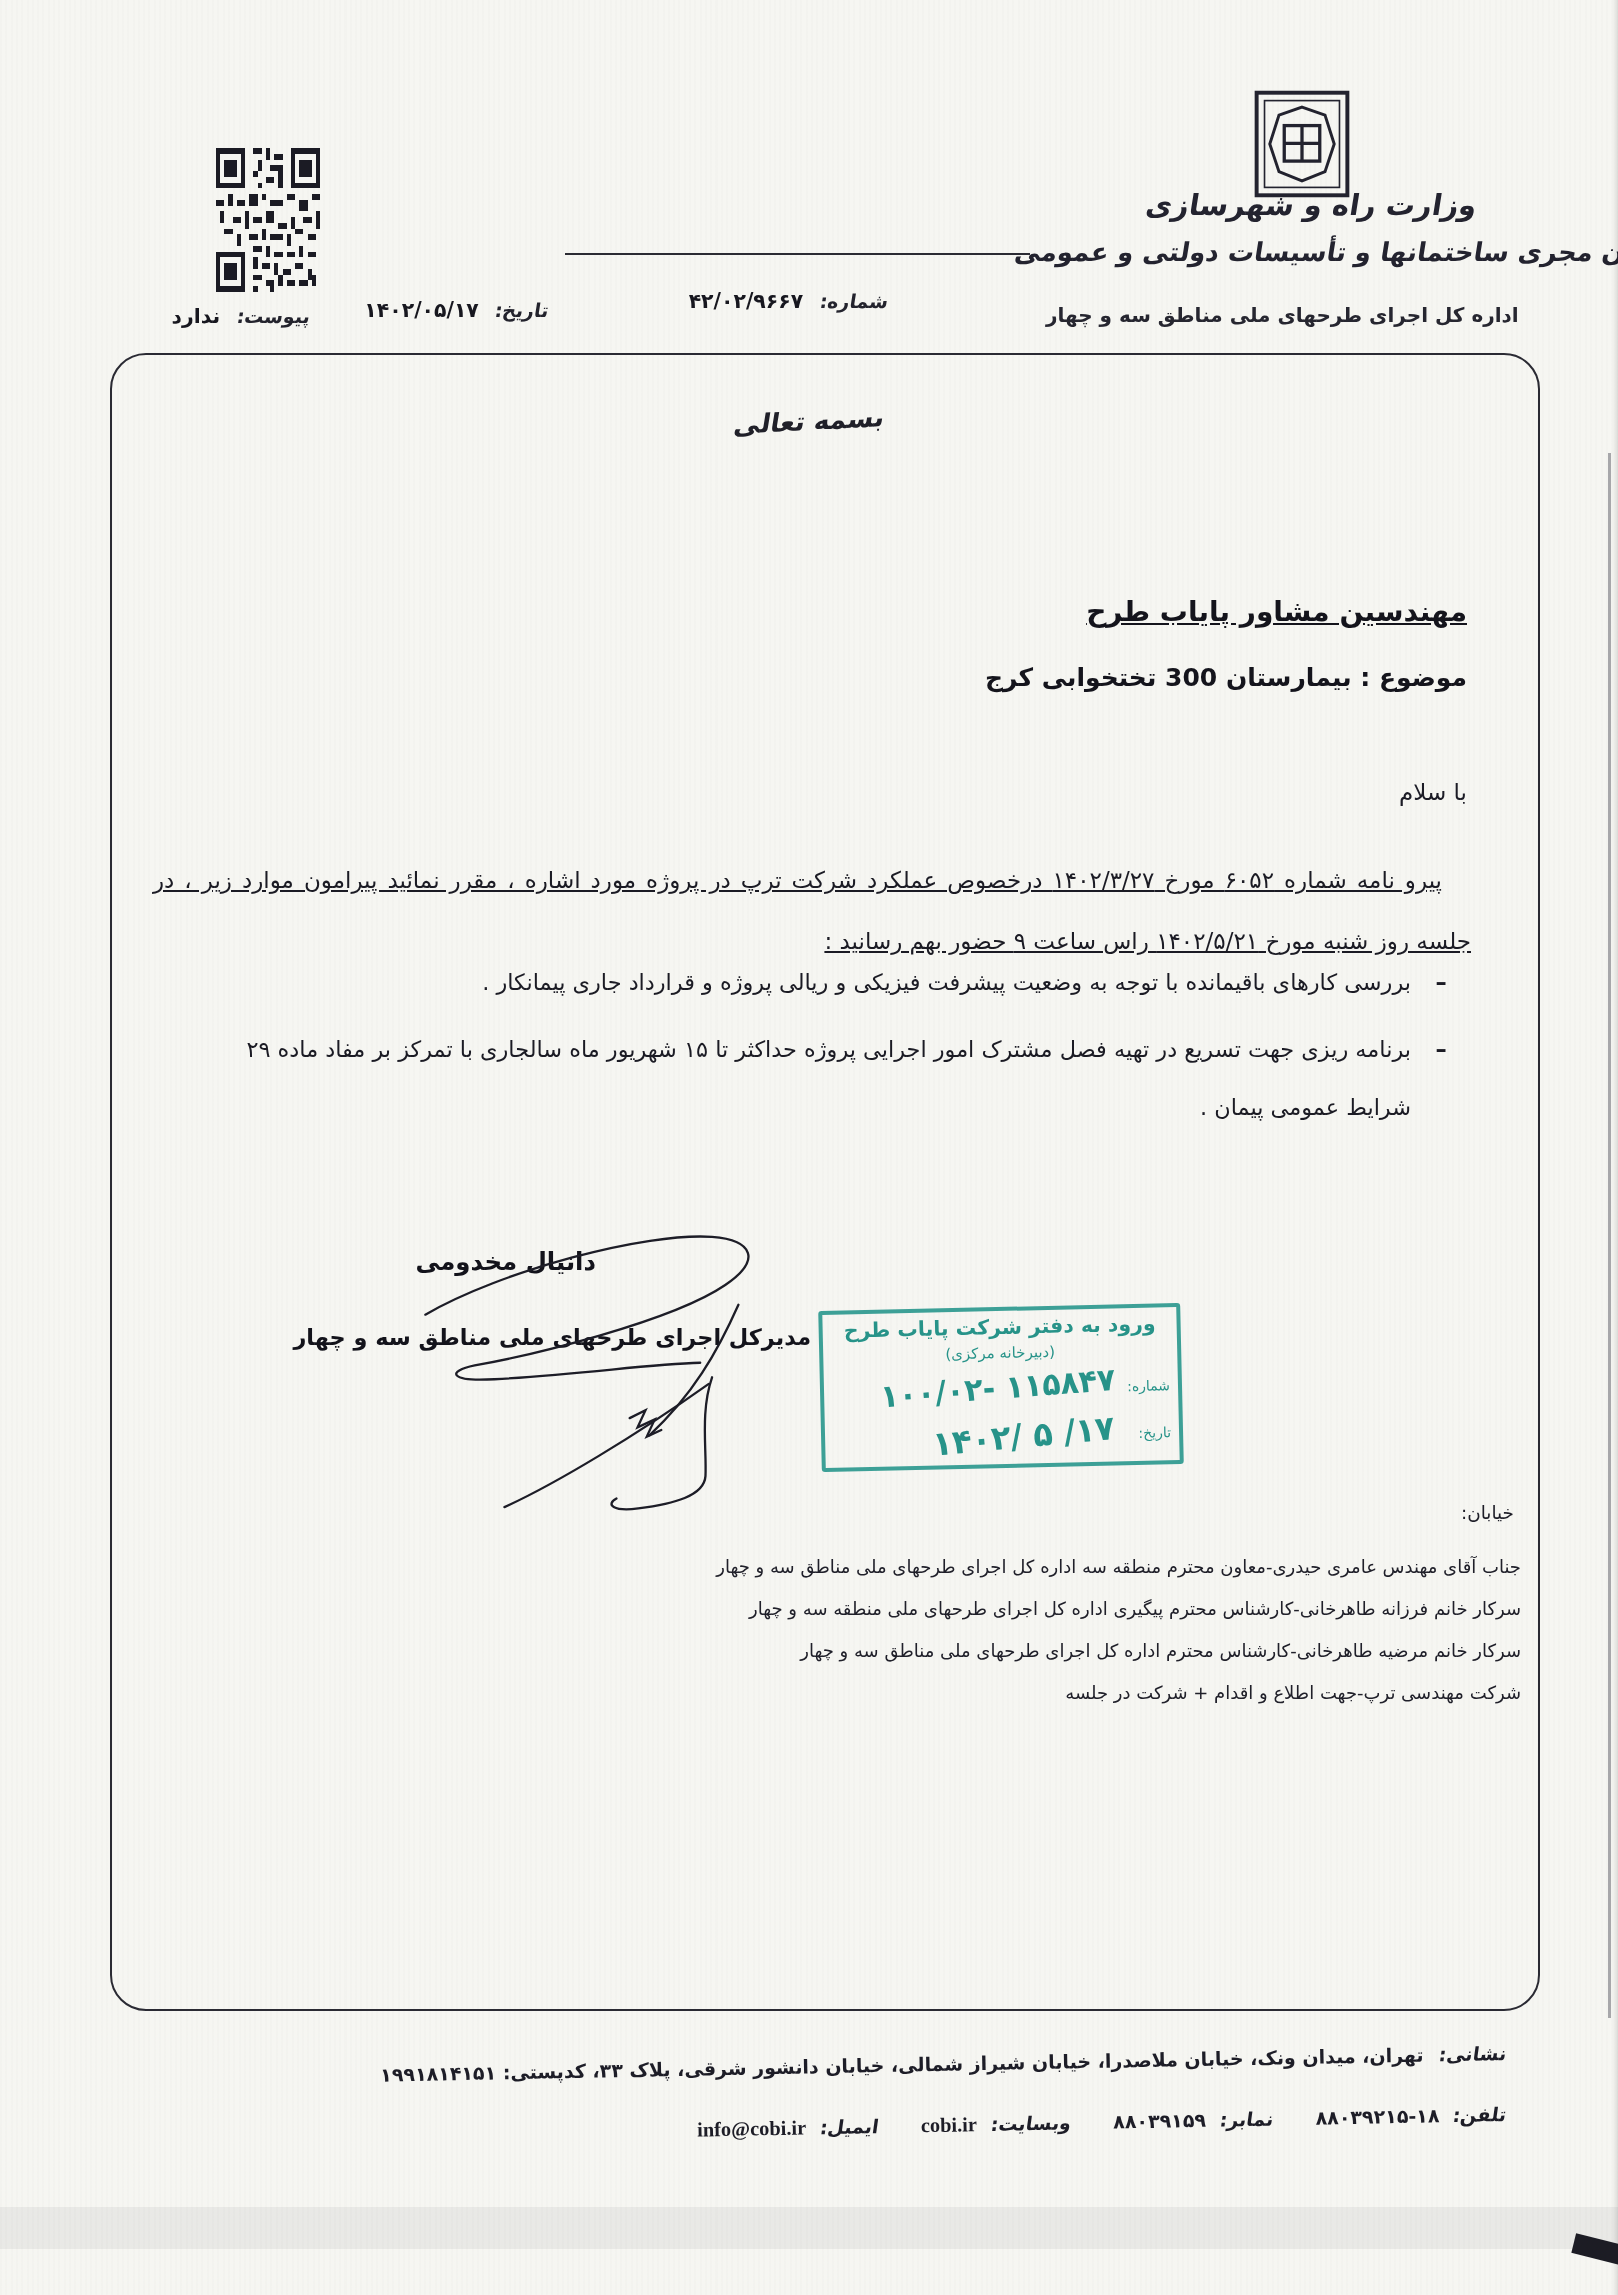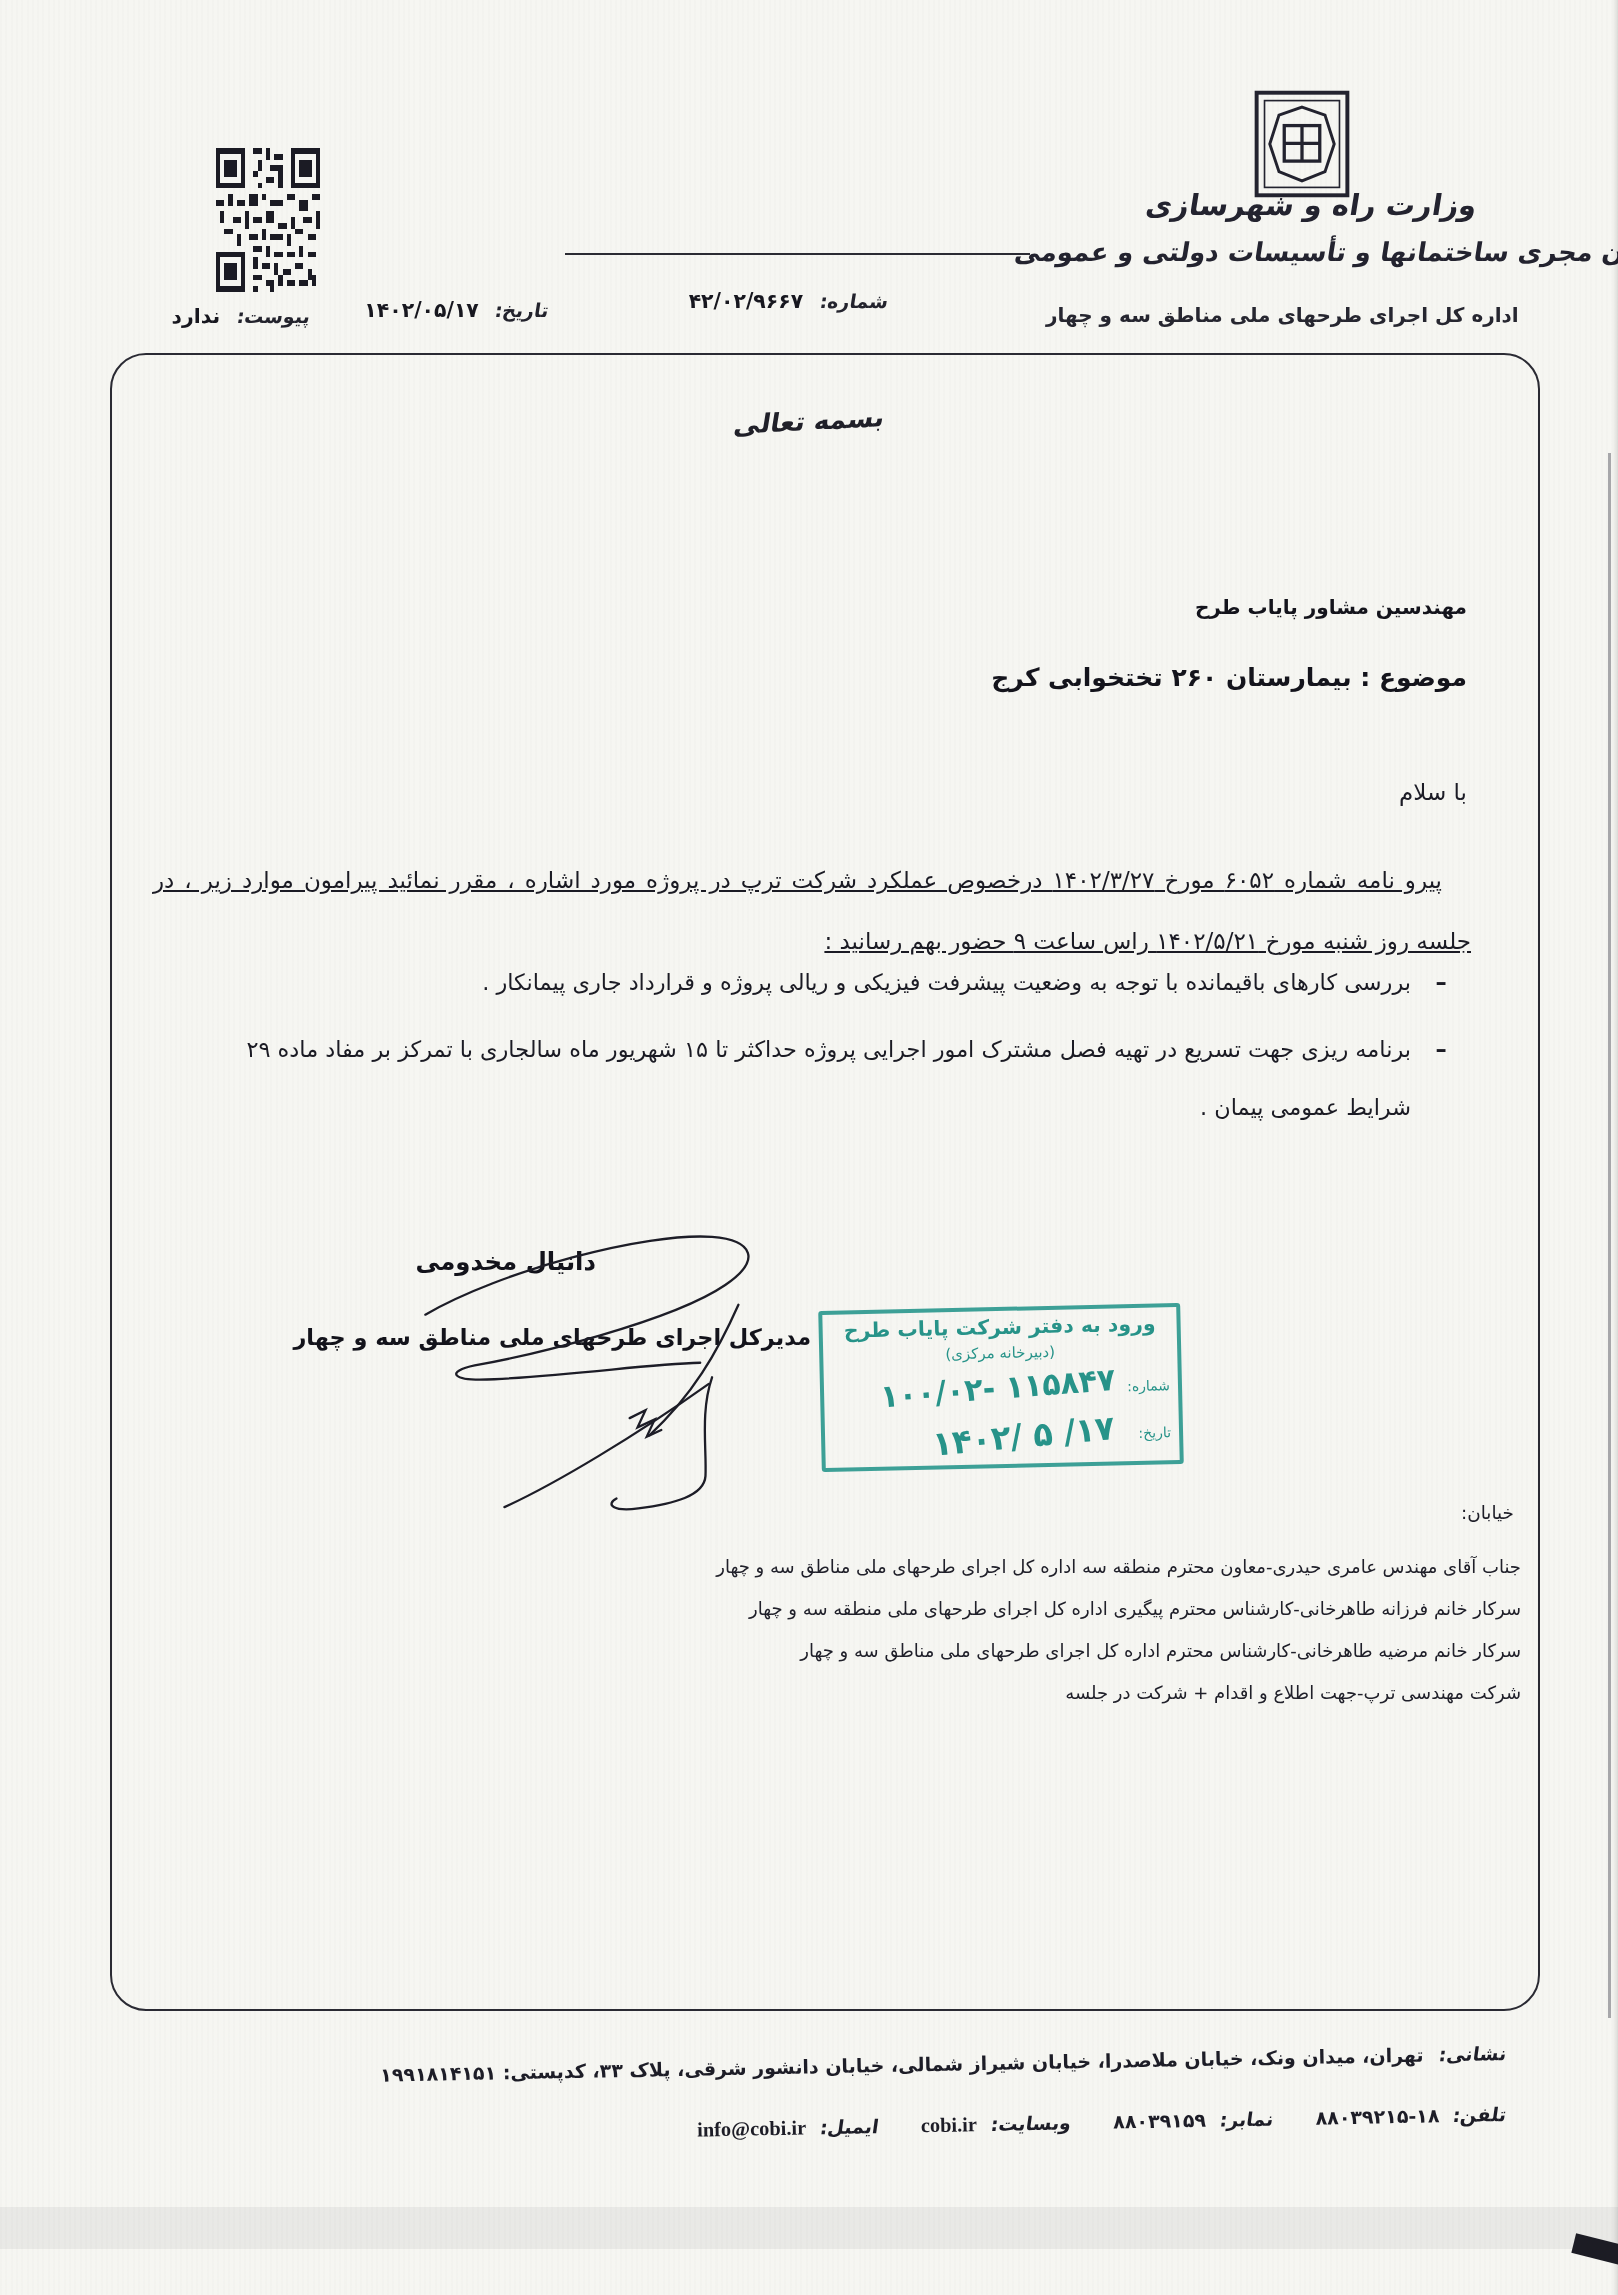--- a/index.html
+++ b/index.html
@@ -29,21 +29,21 @@
   .meta-number{right:731px;top:289px;}
   .meta-date{right:1070px;top:298px;}
   .meta-attach{right:1309px;top:304px;}
   .divider{left:565px;top:253px;width:465px;height:2px;background:#2b2b33;}
 
   
   .frame{left:110px;top:353px;width:1430px;height:1658px;
     border:2.6px solid #2a2a33;border-radius:36px;box-sizing:border-box;}
 
   .basmala{left:677px;top:406px;width:264px;font-size:26px;color:#202029;text-align:center;}
-  .recipient{right:152px;top:595px;font-size:20px;font-weight:bold;color:#14141c;}
+  .recipient{right:152px;top:595px;font-size:28px;font-weight:bold;color:#14141c;text-decoration:underline;}
   .subject{right:152px;top:663px;font-size:25px;font-weight:bold;color:#14141c;}
   .salutation{right:152px;top:779px;font-size:23px;}
   .paragraph{right:148px;top:850px;width:1318px;font-size:23px;line-height:61px;
     text-align:justify;text-indent:29px;color:#1b1b24;text-decoration:underline;}
   .bullets{right:171px;top:953px;width:1272px;font-size:22.4px;line-height:58px;color:#1b1b24;}
   .bullet{position:relative;padding-right:37px;text-align:right;}
   .bullet + .bullet{margin-top:9.2px;}
   .bullet .dash{position:absolute;right:1.3px;top:0;font-weight:bold;}
 
   .sig-name{right:1023px;top:1247px;font-size:24.4px;font-weight:bold;color:#13131b;}
@@ -146,21 +146,21 @@
 </div>
 <div class="abs divider"></div>
 
 <div class="abs frame"></div>
 
 <div class="abs basmala">
   <span class="callig rtl nowrap" style="transform:skewX(-12deg) rotate(-3deg);">بسمه تعالی</span>
 </div>
 
 <div class="abs recipient rtl nowrap">مهندسین مشاور پایاب طرح</div>
-<div class="abs subject rtl nowrap">موضوع : بیمارستان ۲۶۰ تختخوابی کرج</div>
+<div class="abs subject rtl nowrap">موضوع : بیمارستان 300 تختخوابی کرج</div>
 <div class="abs salutation rtl nowrap">با سلام</div>
 
 <div class="abs paragraph rtl">پیرو نامه شماره ۶۰۵۲ مورخ ۱۴۰۲/۳/۲۷ درخصوص عملکرد شرکت ترپ در پروژه مورد اشاره ، مقرر نمائید پیرامون موارد زیر ، در جلسه روز شنبه مورخ ۱۴۰۲/۵/۲۱ راس ساعت ۹ حضور بهم رسانید :</div>
 
 <div class="abs bullets rtl">
   <div class="bullet">
     <span class="dash">–</span>
     <span>بررسی کارهای باقیمانده با توجه به وضعیت پیشرفت فیزیکی و ریالی پروژه و قرارداد جاری پیمانکار .</span>
   </div>
   <div class="bullet">

